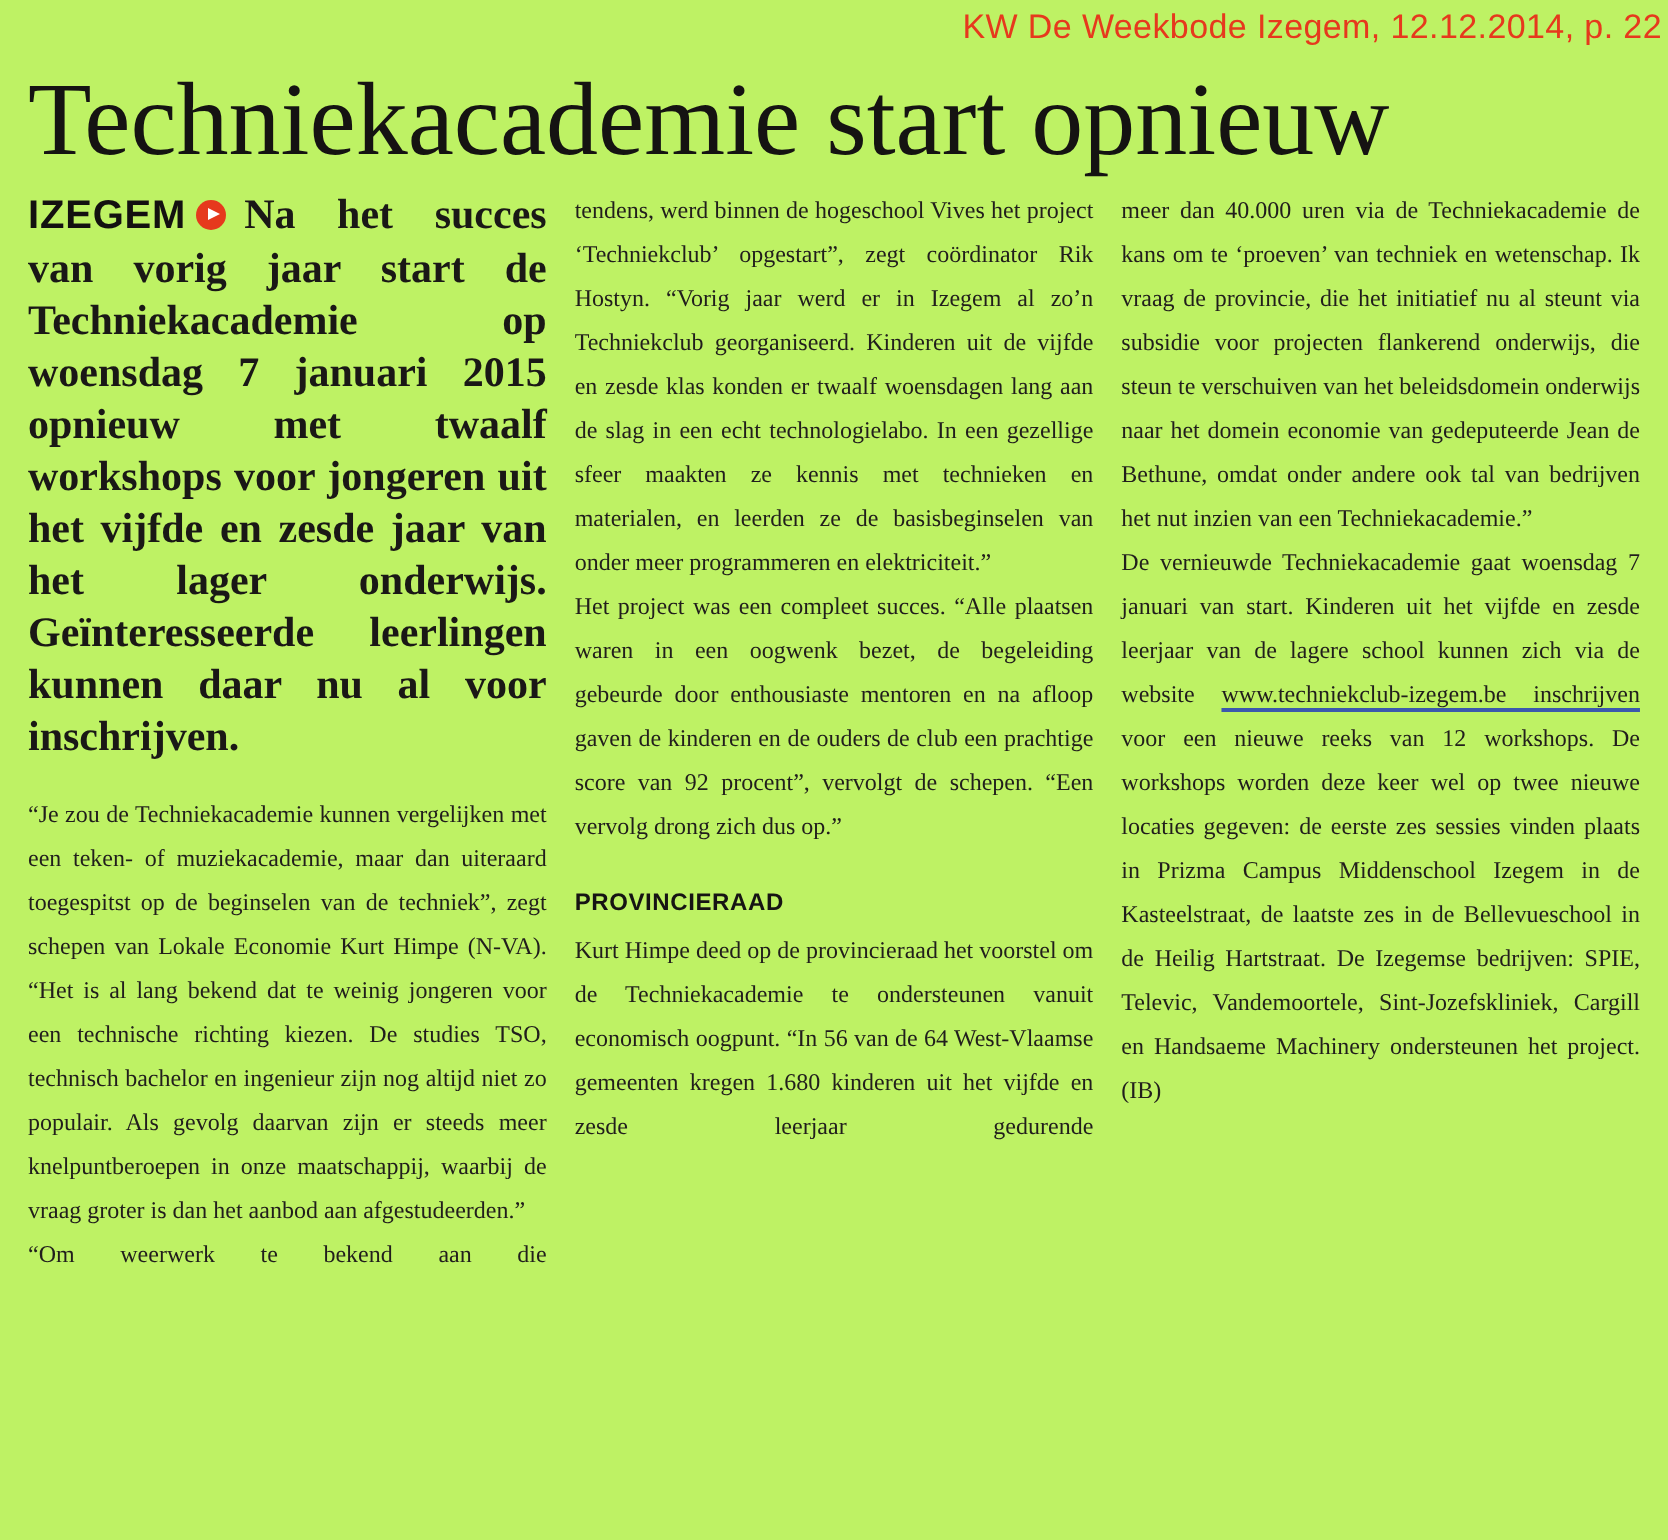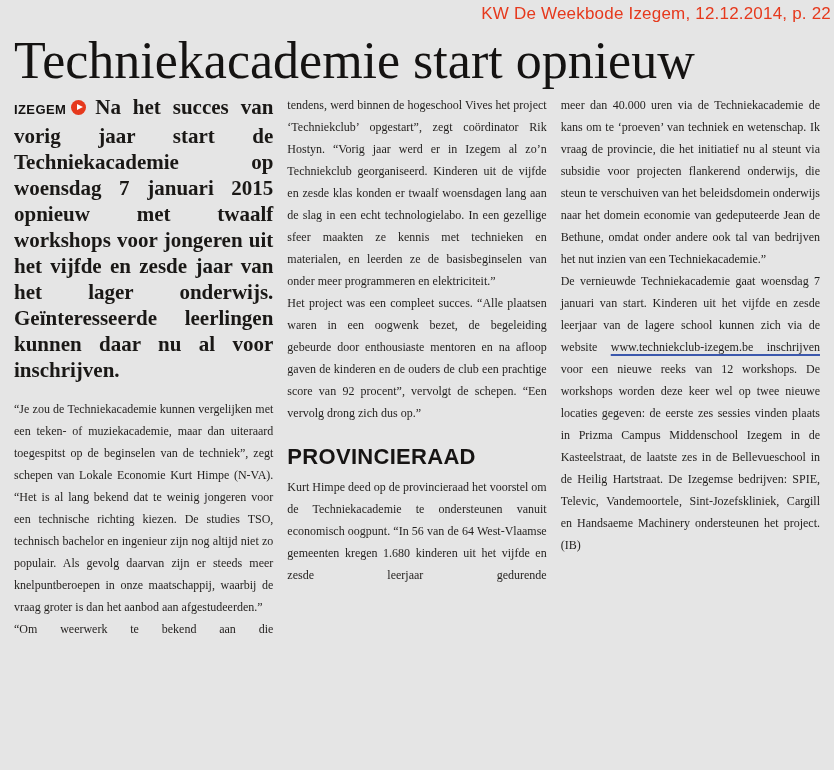--- a/index.html
+++ b/index.html
@@ -1,20 +1,20 @@
 <!DOCTYPE html>
 <html lang="nl"><head>
 <meta charset="utf-8">
 <style>
   html, body { margin: 0; padding: 0; background: #ffffff; }
   .page {
     position: relative;
     width: 834px;
     height: 770px;
-    background: #e5e5e5;
+    background: #bef264;
     overflow: hidden;
     font-family: "Liberation Serif", "DejaVu Serif", serif;
     color: #211e1c;
   }
   .source-line {
     position: absolute;
     top: 4px;
     right: 3px;
     font-family: "Liberation Sans", sans-serif;
     font-size: 17px;
@@ -54,21 +54,21 @@
   .intro {
     margin: 0 0 15px 0;
     font-size: 21px;
     line-height: 26px;
     font-weight: bold;
     text-align: justify;
     color: #1a1816;
   }
   .tag {
     font-family: "Liberation Sans", sans-serif;
-    font-size: 13px;
+    font-size: 20px;
     font-weight: bold;
     letter-spacing: 0.4px;
     color: #131110;
   }
   .play-icon {
     display: inline-block;
     width: 15px;
     height: 15px;
     background: #e6391d;
     border-radius: 50%;
@@ -82,21 +82,21 @@
     left: 6px;
     top: 4px;
     width: 0; height: 0;
     border-left: 6px solid #ffffff;
     border-top: 3.5px solid transparent;
     border-bottom: 3.5px solid transparent;
   }
   .subhead {
     margin: 20px 0 6px 0;
     font-family: "Liberation Sans", sans-serif;
-    font-size: 22px;
+    font-size: 12px;
     font-weight: bold;
     letter-spacing: 0.3px;
     color: #161413;
   }
   .weblink {
     color: inherit;
     text-decoration: underline;
     text-decoration-color: #3b58ad;
     text-decoration-thickness: 2px;
     text-underline-offset: 3px;

